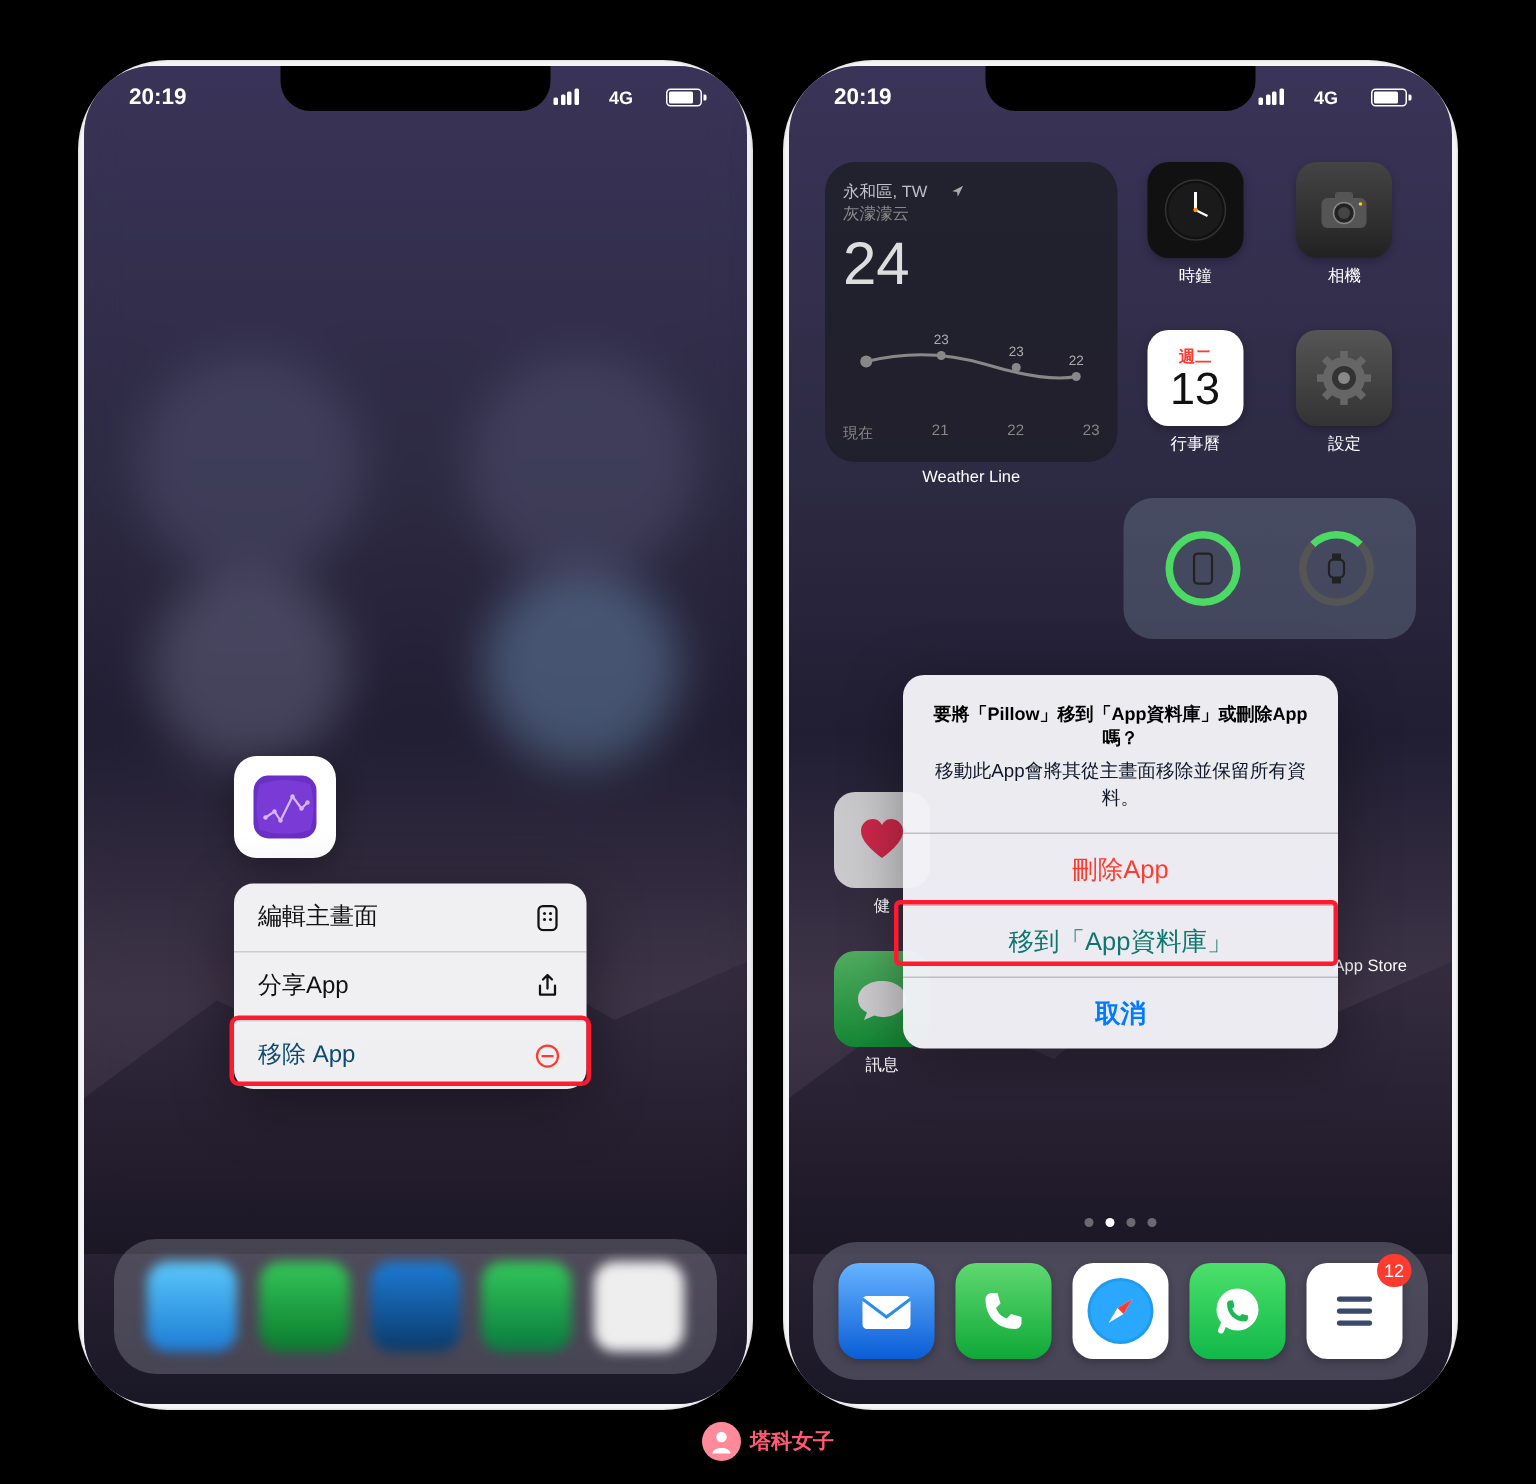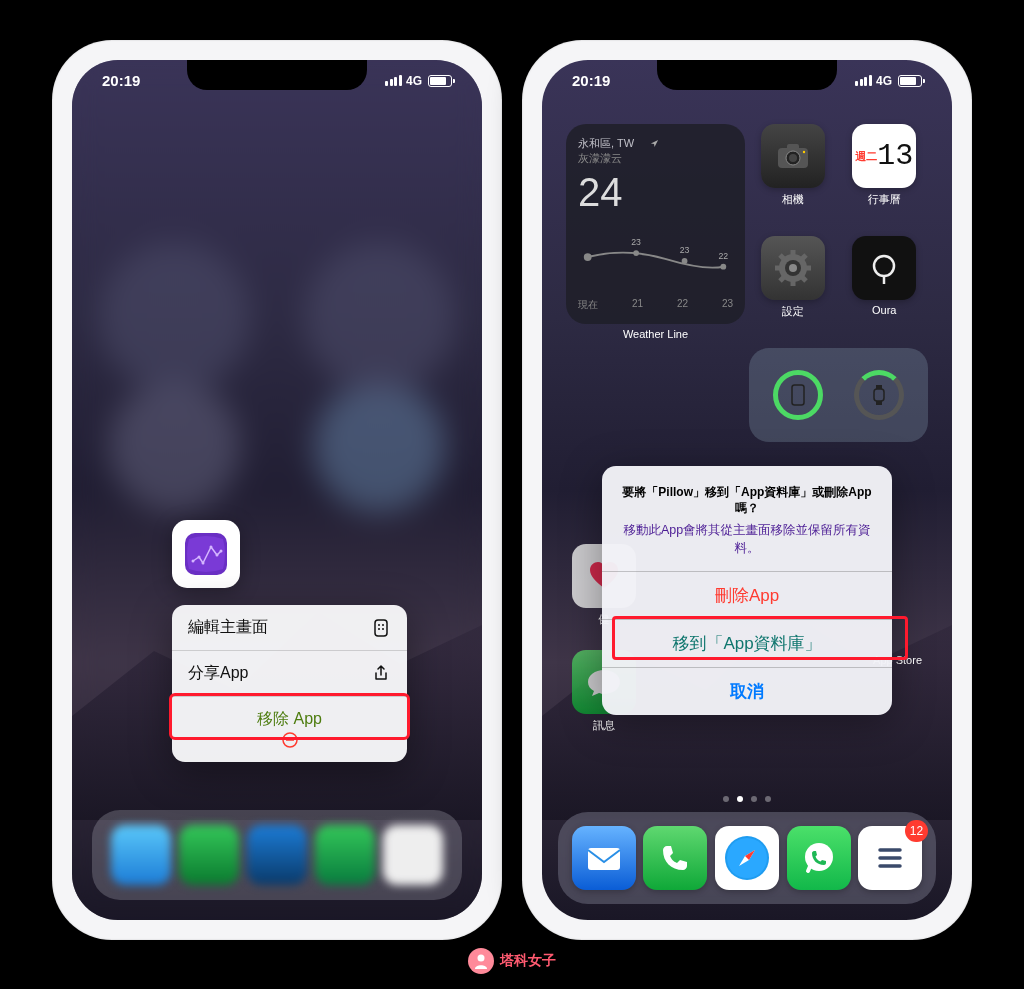--- a/index.html
+++ b/index.html
@@ -15,21 +15,21 @@
     display: flex;
     justify-content: center;
     gap: 20px;
     padding-top: 40px;
   }
   .phone {
     width: 450px;
     height: 900px;
     background: #f5f5f7;
     border-radius: 60px;
-    padding: 20px;
+    padding: 4px;
     box-shadow: 0 0 30px rgba(0,0,0,0.5), inset 0 0 2px rgba(0,0,0,0.2);
     position: relative;
   }
   .screen {
     width: 100%;
     height: 100%;
     border-radius: 46px;
     overflow: hidden;
     position: relative;
     background: linear-gradient(180deg, #3a3458 0%, #2d2a43 30%, #211e33 50%, #3f3548 70%, #1a1726 100%);
@@ -52,21 +52,21 @@
     left: 0; right: 0;
     display: flex;
     justify-content: space-between;
     align-items: center;
     padding: 0 30px;
     color: #fff;
     font-size: 15px;
     font-weight: 600;
     z-index: 90;
   }
-  .status-right { display: flex; align-items: center; gap: 4px; font-size: 12px; }
+  .status-right { display: flex; align-items: center; gap: 20px; font-size: 12px; }
   .signal { display: inline-flex; align-items: flex-end; gap: 1.5px; }
   .signal span { width: 3px; background: #fff; border-radius: 1px; }
   .signal span:nth-child(1){height:5px}.signal span:nth-child(2){height:7px}
   .signal span:nth-child(3){height:9px}.signal span:nth-child(4){height:11px}
   .battery {
     width: 24px; height: 12px; border: 1.5px solid #fff; border-radius: 3px;
     position: relative; margin-left: 2px;
   }
   .battery::after {
     content:''; position:absolute; right:-4px; top:3px; width:2px; height:4px;
@@ -108,21 +108,21 @@
     position:absolute; top:545px; left:100px; width:235px;
     background: rgba(248,248,250,0.96); border-radius:13px;
     box-shadow: 0 10px 40px rgba(0,0,0,0.4);
     overflow:hidden;
   }
   .menu-item {
     display:flex; justify-content:space-between; align-items:center;
     padding:12px 16px; font-size:16px; color:#111;
     border-bottom:0.5px solid rgba(0,0,0,0.15);
   }
-  .menu-item:last-child{border-bottom:none; color:#4d7c0f;flex-direction:column;}
+  .menu-item:last-child{border-bottom:none; color:#0c4a6e;}
   .menu-icon { width:20px; height:20px; display:flex; align-items:center; justify-content:center; }
   .highlight-red {
     position:absolute; border:3px solid #ff1a2e; border-radius:6px; pointer-events:none;
   }
   .highlight1 { top:633px; left:97px; width:241px; height:47px; }
 
   
   .home-grid {
     position:absolute; top:60px; left:20px; right:20px; bottom:130px;
     display:grid; grid-template-columns: repeat(4, 1fr); grid-auto-rows:104px;
@@ -142,21 +142,21 @@
     display:flex; flex-direction:column; justify-content:space-between;
   }
   .w-top { font-size:11px; }
   .w-loc { display:flex; align-items:center; gap:16px; }
   .w-temp { font-size:40px; font-weight:300; color:#ddd; margin-top:4px; }
   .w-graph { position:relative; height:40px; }
   .w-hours { display:flex; justify-content:space-between; font-size:10px; color:#888; }
 
   .clock-tile { background:#111; }
   .camera-tile { background: linear-gradient(#444,#222); }
-  .cal-tile { background:#fff; flex-direction:row; display:flex; align-items:center; justify-content:center;font-family:Liberation Mono, monospace; }
+  .cal-tile { background:#fff; flex-direction:column; display:flex; align-items:center; justify-content:center; }
   .cal-dow { color:#ff3b30; font-size:11px; font-weight:600; }
   .cal-day { color:#111; font-size:30px; font-weight:400; line-height:1; }
   .settings-tile { background: linear-gradient(#555,#333); }
   .oura-tile { background:#111; }
 
   .battery-widget {
     grid-column:3 / span 2; background: rgba(120,140,160,0.35); border-radius:20px;
     width:100%; height:94px; display:flex; justify-content:space-around; align-items:center; padding:8px;
   }
   .bat-ring { width:50px; height:50px; border-radius:50%; border:5px solid #4cd964; position:relative; }
@@ -189,21 +189,21 @@
   .dot.active { background:#fff; }
   .alert {
     position:absolute; top:406px; left:50%; transform:translateX(-50%);
     width:290px; background:rgba(242,242,247,0.97); border-radius:14px;
     overflow:hidden; text-align:center;
     box-shadow: 0 8px 40px rgba(0,0,0,0.35);
     pointer-events:auto;
   }
   .alert-head { padding:18px 18px 14px; }
   .alert-title { font-size:12px; font-weight:600; color:#000000; line-height:1.35; }
-  .alert-msg { font-size:12.5px; color:#4c1d95; margin-top:6px; line-height:1.4; }
+  .alert-msg { font-size:12.5px; color:#0f172a; margin-top:6px; line-height:1.4; }
   .alert-btn {
     border-top:0.5px solid rgba(0,0,0,0.2); padding:12px; font-size:17px;
   }
   .alert-btn.destructive{color:#ff3b30}
   .alert-btn.default{color:#0f766e; font-weight:500;}
   .alert-btn.cancel{color:#007aff; font-weight:600;}
   .highlight2 { top:556px; left:70px; width:296px; height:44px; border-radius:4px; }
   .dim-icon { width:64px; height:64px; border-radius:14px; opacity:0.85; filter:brightness(0.9); display:flex; align-items:center; justify-content:center; }
   .health-tile{background:#fff}
   .msg-tile{background:linear-gradient(#5fd870,#0fa838)}
@@ -361,20 +361,32 @@
               <span>現在</span>
               <span>21</span>
               <span>22</span>
               <span>23</span>
             </div>
           </div>
           <div class="app-label">Weather Line</div>
         </div>
 
         <div class="icon-cell">
+          <div class="app-tile clock-tile">
+            <svg width="48" height="48" viewBox="0 0 48 48">
+                <circle cx="24" cy="24" r="20" fill="#111" stroke="#333"></circle>
+                <circle cx="24" cy="24" r="18" fill="#1a1a1a"></circle>
+                <line x1="24" y1="24" x2="24" y2="12" stroke="#fff" stroke-width="2"></line>
+                <line x1="24" y1="24" x2="32" y2="28" stroke="#fff" stroke-width="1.5"></line>
+                <circle cx="24" cy="24" r="1.5" fill="#ff9500"></circle>
+              </svg>
+          </div>
+          <div class="app-label">時鐘</div>
+        </div>
+        <div class="icon-cell">
           <div class="app-tile camera-tile">
             <svg width="40" height="40" viewBox="0 0 40 40">
                 <rect x="5" y="12" width="30" height="20" rx="4" fill="#555"></rect>
                 <circle cx="20" cy="22" r="7" fill="#222" stroke="#888" stroke-width="1"></circle>
                 <circle cx="20" cy="22" r="4" fill="#444"></circle>
                 <rect x="14" y="8" width="12" height="6" rx="2" fill="#555"></rect>
                 <circle cx="31" cy="16" r="1.2" fill="#ffcc00"></circle>
               </svg>
           </div>
           <div class="app-label">相機</div>
@@ -400,29 +412,20 @@
                   <line x1="9" y1="9" x2="13" y2="13"></line>
                   <line x1="31" y1="31" x2="35" y2="35"></line>
                   <line x1="35" y1="9" x2="31" y2="13"></line>
                   <line x1="13" y1="31" x2="9" y2="35"></line>
                 </g>
               </svg>
           </div>
           <div class="app-label">設定</div>
         </div>
 
-        <div class="icon-cell">
-          <div class="app-tile oura-tile">
-            <svg width="40" height="40" viewBox="0 0 40 40">
-                <circle cx="20" cy="18" r="10" fill="none" stroke="#eee" stroke-width="2.5"></circle>
-                <line x1="20" y1="28" x2="20" y2="36" stroke="#eee" stroke-width="2.5"></line>
-              </svg>
-          </div>
-          <div class="app-label">Oura</div>
-        </div>
         <div class="icon-cell"></div>
 
         <div class="battery-widget">
           <div class="bat-ring">
             <span class="bat-center-icon">
               <svg width="14" height="22" viewBox="0 0 14 22">
                   <rect x="1" y="1" width="12" height="20" rx="2.5" fill="none" stroke="#222" stroke-width="1.5"></rect>
                 </svg>
             </span>
           </div>

